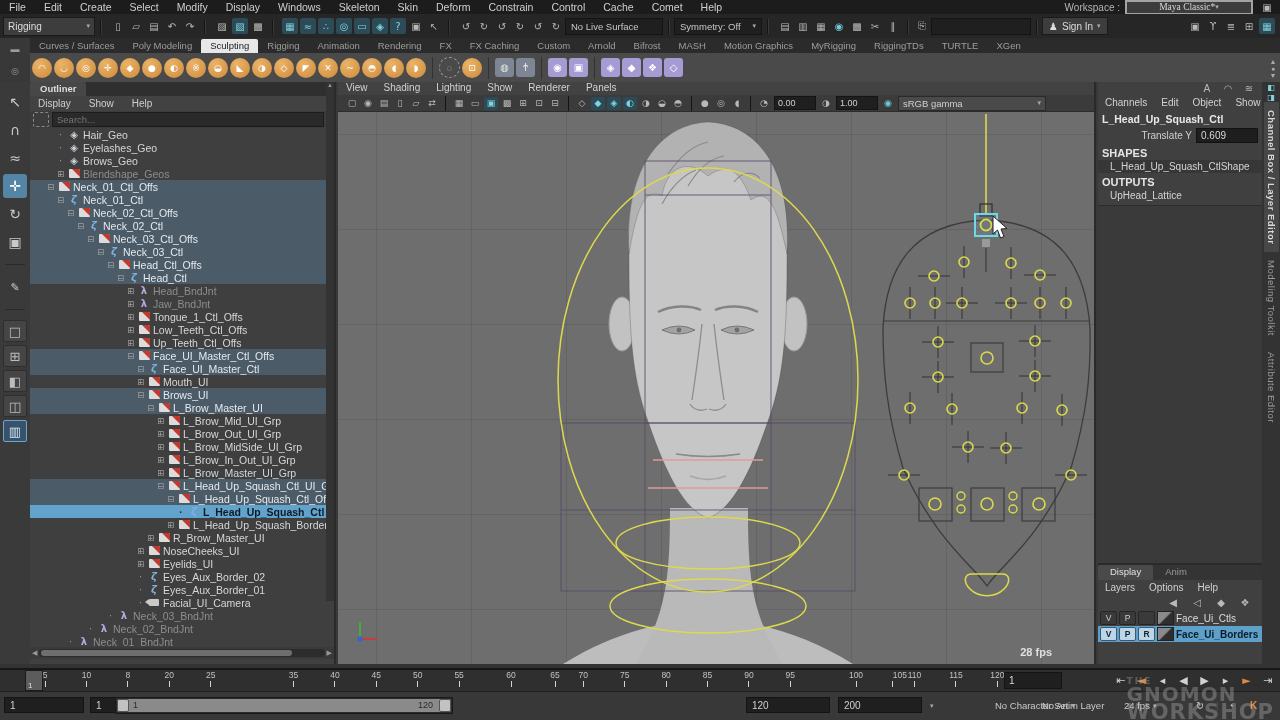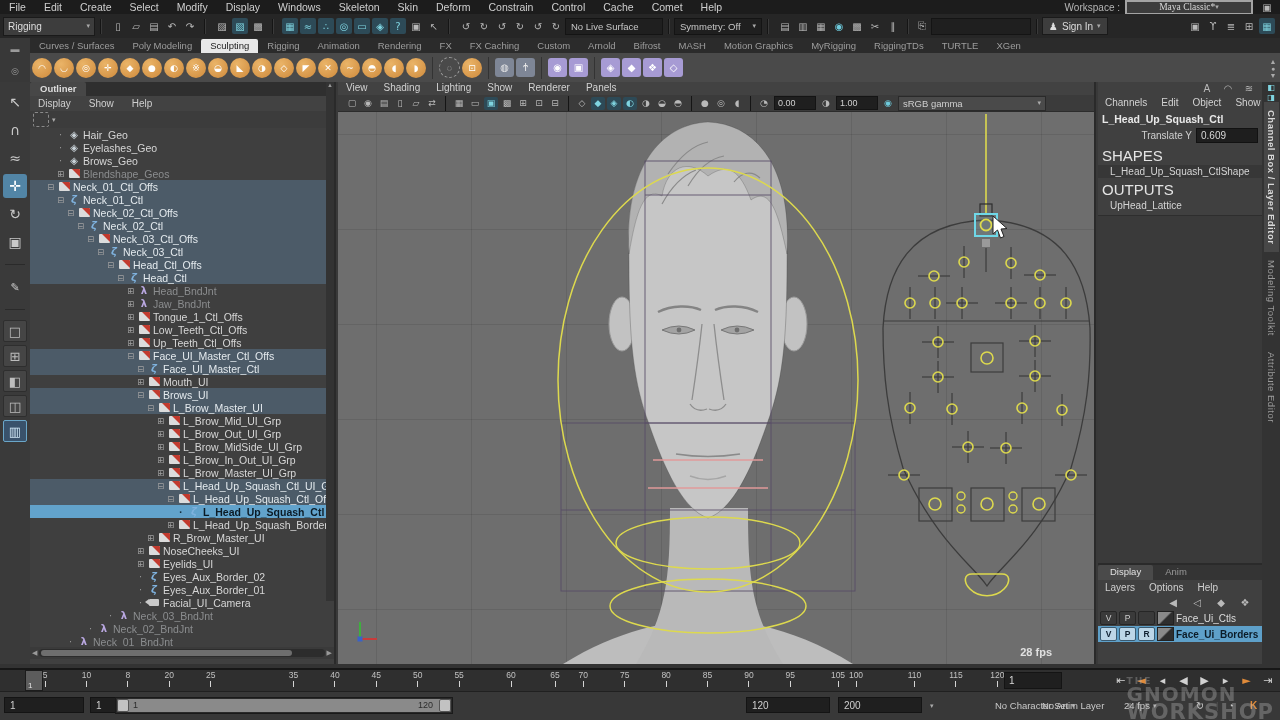--- a/index.html
+++ b/index.html
@@ -83,21 +83,21 @@
   .fps{position:absolute;right:42px;bottom:6px;color:#e0e0e0;font-size:11px;font-weight:bold;}
   
   .rpanel{position:absolute;left:1098px;top:0;width:164px;height:582px;background:#404040;display:flex;flex-direction:column;}
   .cbicons{height:13px;display:flex;justify-content:flex-end;align-items:center;gap:3px;padding-right:4px;color:#7fd4e0;font-size:9px;}
   .cbmenus{height:15px;display:flex;align-items:center;font-size:10px;color:#d2d2d2;}
   .cbmenus .mi{padding:0 7px;}
   .objname{font-size:10.5px;font-weight:bold;color:#e8e8e8;padding:3px 4px 2px;}
   .attrow{display:flex;align-items:center;justify-content:flex-end;gap:4px;padding:1px 4px;}
   .attlabel{color:#cfcfcf;font-size:10px;}
   .attval{width:52px;height:13px;background:#1e1e1e;border:1px solid #121212;color:#d8d8d8;font-size:10px;padding:0 4px;outline:none;}
-  .cbhead{font-size:15px;font-weight:normal;color:#e4e4e4;padding:3px 4px 1px;}
+  .cbhead{font-size:11px;font-weight:bold;color:#e4e4e4;padding:3px 4px 1px;}
   .cbitem{font-size:10px;color:#d4d4d4;padding:1px 4px 1px 12px;}
   .cbitem.rowbg{background:#373737;}
   .cbfill{flex:1;background:#3a3a3a;margin-top:3px;border-top:1px solid #2e2e2e;}
   
   .layered{height:99px;background:#404040;border-top:2px solid #2a2a2a;}
   .ltabs{height:15px;background:#343434;display:flex;font-size:9.5px;color:#999;}
   .ltab{padding:1px 12px 0;}
   .ltab.act{background:#4a4a4a;color:#e0e0e0;border-radius:2px 2px 0 0;}
   .lmenus{height:14px;display:flex;align-items:center;font-size:10px;color:#cfcfcf;}
   .lmenus .mi{padding:0 7px;}
@@ -340,20 +340,21 @@
       <div class="otitlebar">
           <span class="otitle">Outliner</span>
         </div>
       <div class="omenus">
           <span class="mi">Display</span>
           <span class="mi">Show</span>
           <span class="mi">Help</span>
         </div>
       <div class="osearch">
         <span class="filtbox"></span>
+        <input placeholder="Search..." style="">
         <span class="caret">▾</span>
       </div>
       <div class="tree">
           <div class="orow " style="padding-left: 24px;">
             <span class="opre">·</span>
             <span class="oi oi-mesh">◈</span>
             <span class="olabel">Hair_Geo</span>
           </div>
           <div class="orow " style="padding-left: 24px;">
             <span class="opre">·</span>
@@ -877,21 +878,21 @@
         <div class="tick" style="left: 459.12px;"><span>55</span><i></i></div>
         <div class="tick" style="left: 511px;"><span>60</span><i></i></div>
         <div class="tick" style="left: 555px;"><span>65</span><i></i></div>
         <div class="tick" style="left: 583.32px;"><span>70</span><i></i></div>
         <div class="tick" style="left: 624.72px;"><span>75</span><i></i></div>
         <div class="tick" style="left: 666.12px;"><span>80</span><i></i></div>
         <div class="tick" style="left: 707.52px;"><span>85</span><i></i></div>
         <div class="tick" style="left: 748.92px;"><span>90</span><i></i></div>
         <div class="tick" style="left: 790.32px;"><span>95</span><i></i></div>
         <div class="tick" style="left: 856px;"><span>100</span><i></i></div>
-        <div class="tick" style="left: 838px;"><span>105</span><i></i></div>
+        <div class="tick" style="left: 892px; text-align: right;"><span>105</span><i></i></div>
         <div class="tick" style="left: 914.52px;"><span>110</span><i></i></div>
         <div class="tick" style="left: 955.92px;"><span>115</span><i></i></div>
         <div class="tick" style="left: 997.32px;"><span>120</span><i></i></div>
       </div>
     <div class="curmark">
       <span>1</span>
     </div>
     <input class="framef" value="1" style="">
     <div class="transport">
         <span class="tp">⇤</span>

